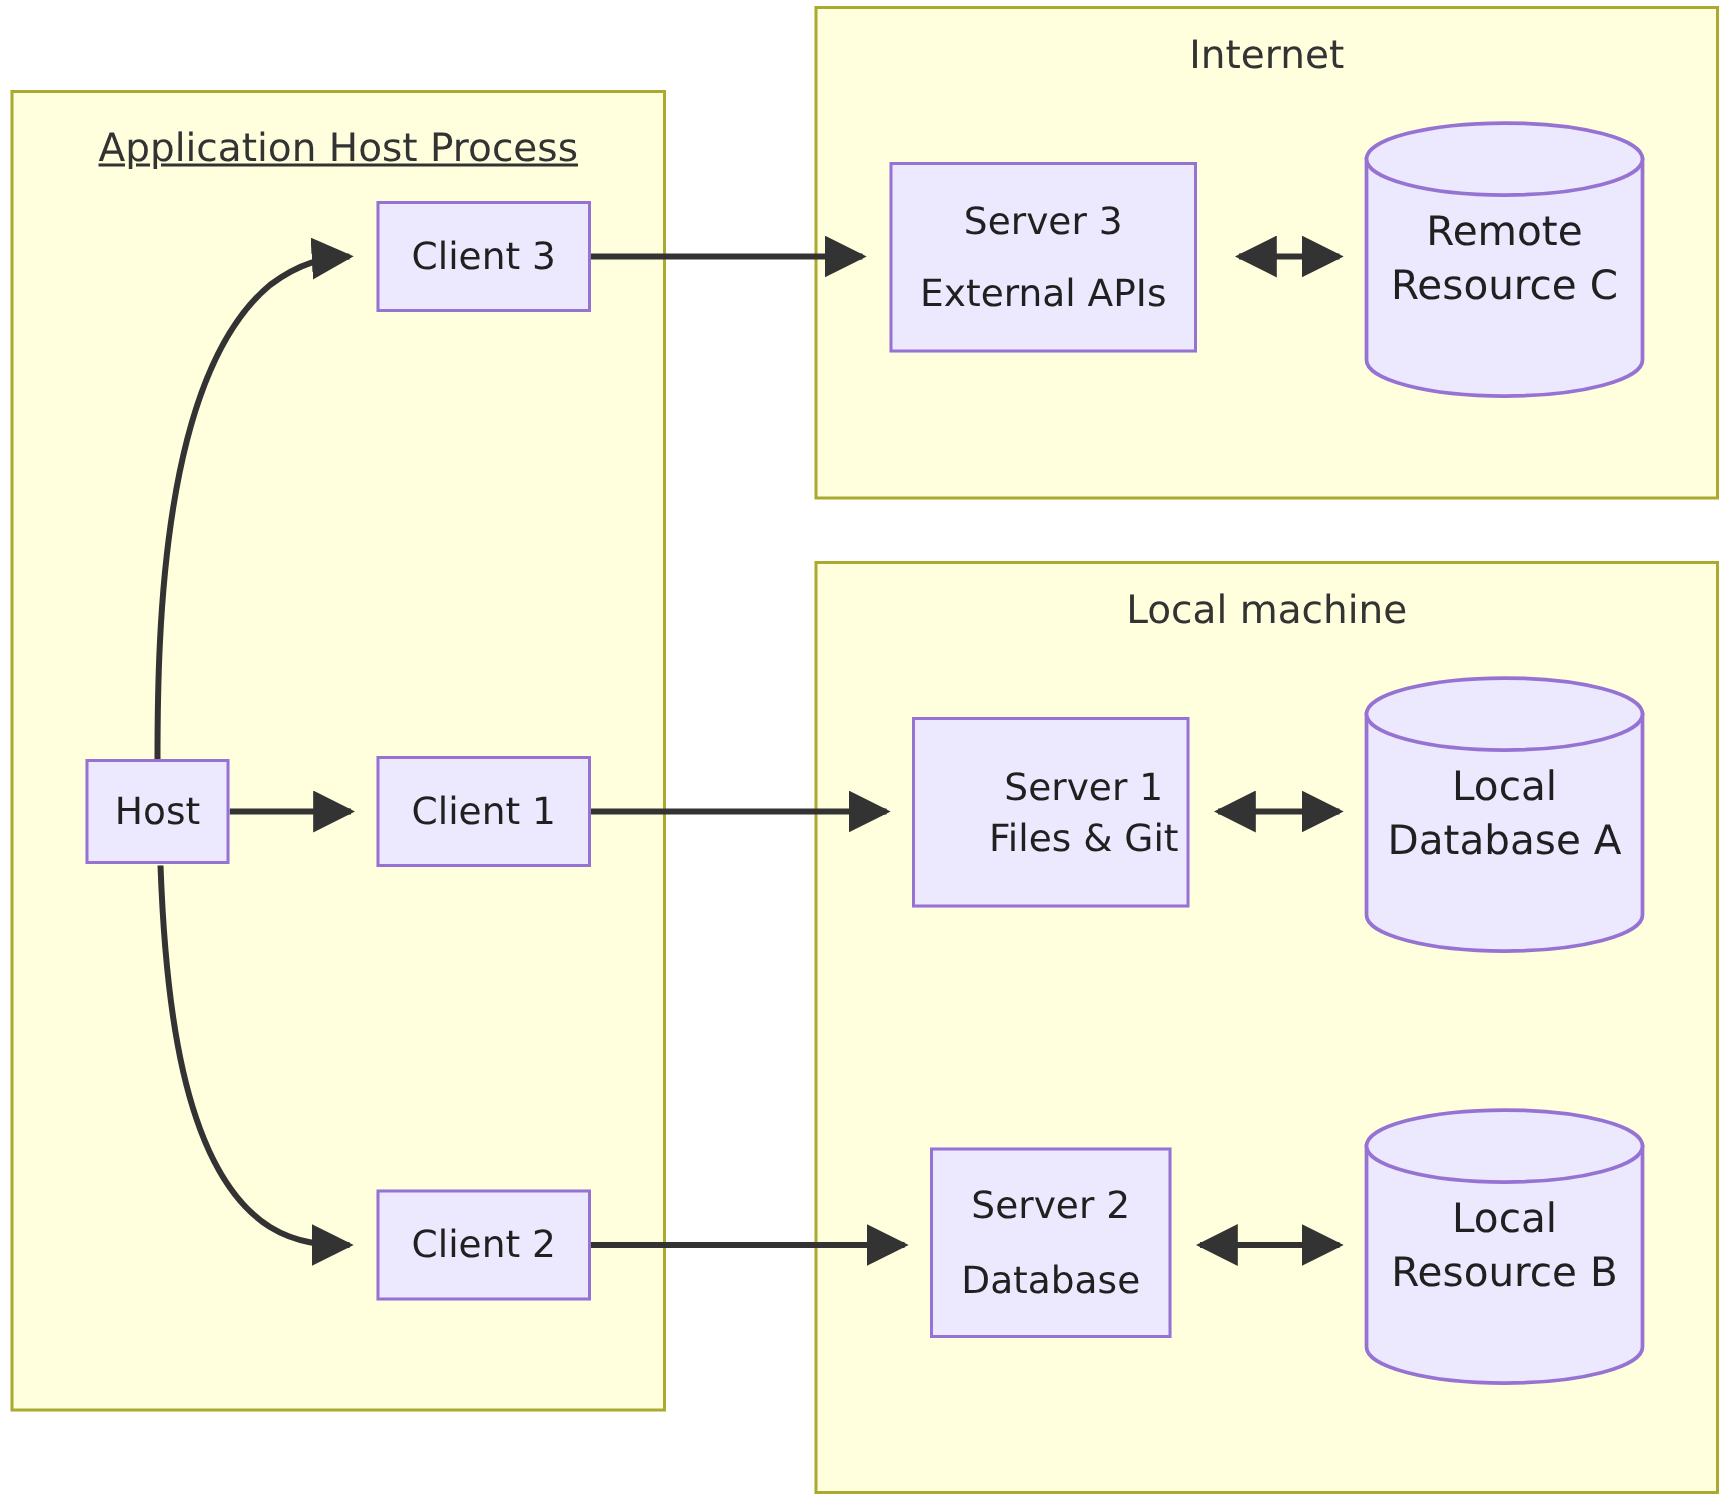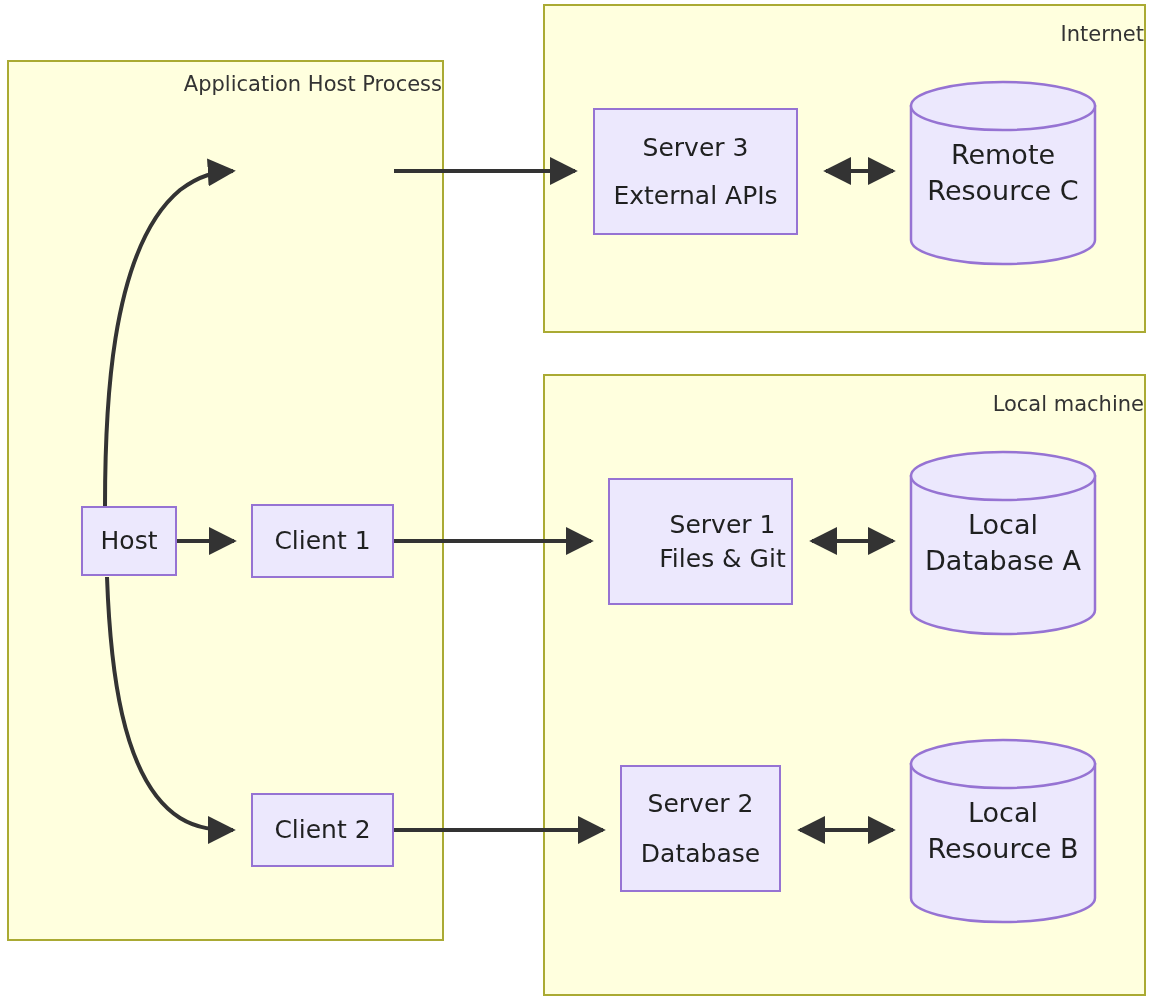--- a/index.html
+++ b/index.html
@@ -21,22 +21,22 @@
   .container-box {
     position: absolute;
     background: #ffffde;
     border: 2px solid #aaaa33;
     box-sizing: border-box;
   }
   .container-title {
     position: absolute;
     left: 0;
     right: 0;
-    text-align: right;
-    font-size: 21px;
+    text-align: center;
+    font-size: 26px;
     color: #333333;
     font-family: "DejaVu Sans", sans-serif;
     white-space: nowrap;
   }
   .node-box {
     position: absolute;
     background: #ece8fd;
     border: 2px solid #9673d3;
     box-sizing: border-box;
     display: flex;
@@ -74,21 +74,21 @@
     height: 1002px;
     pointer-events: none;
   }
 </style>
 </head>
 <body>
 
 <div id="canvas">
 
   <div class="container-box" id="cont-0" style="left: 7px; top: 60px; width: 437px; height: 881px;">
-    <div class="container-title" style="top: 10px;">Application Host Process</div>
+    <div class="container-title" style="top: 22px; text-decoration: underline;">Application Host Process</div>
   </div>
 
   <div class="container-box" id="cont-1" style="left: 543px; top: 4px; width: 603px; height: 329px;">
     <div class="container-title" style="top: 16px;">Internet</div>
   </div>
 
   <div class="container-box" id="cont-2" style="left: 543px; top: 374px; width: 603px; height: 622px;">
     <div class="container-title" style="top: 16px;">Local machine</div>
   </div>
 
@@ -114,24 +114,27 @@
 
     <path d="M 394 830 L 603 830" fill="none" stroke="#333333" stroke-width="4" marker-end="url(#arrowEnd)"></path>
 
     <path d="M 826 171 L 893 171" fill="none" stroke="#333333" stroke-width="4" marker-start="url(#arrowStart)" marker-end="url(#arrowEnd)"></path>
 
     <path d="M 812 541 L 893 541" fill="none" stroke="#333333" stroke-width="4" marker-start="url(#arrowStart)" marker-end="url(#arrowEnd)"></path>
 
     <path d="M 800 830 L 893 830" fill="none" stroke="#333333" stroke-width="4" marker-start="url(#arrowStart)" marker-end="url(#arrowEnd)"></path>
   </svg>
 
-  <div class="node-box" id="node-0" style="left: 57px; top: 506px; width: 96px; height: 70px; margin-left: 24px;">
+  <div class="node-box" id="node-0" style="left: 57px; top: 506px; width: 96px; height: 70px;">
     <span class="line1">Host</span>
   </div>
 
+  <div class="node-box" id="node-1" style="left: 251px; top: 134px; width: 143px; height: 74px;">
+    <span class="line1">Client 3</span>
+  </div>
 
   <div class="node-box" id="node-2" style="left: 251px; top: 504px; width: 143px; height: 74px;">
     <span class="line1">Client 1</span>
   </div>
 
   <div class="node-box" id="node-3" style="left: 251px; top: 793px; width: 143px; height: 74px;">
     <span class="line1">Client 2</span>
   </div>
 
   <div class="node-box" id="node-4" style="left: 593px; top: 108px; width: 205px; height: 127px; gap: 14px;">

